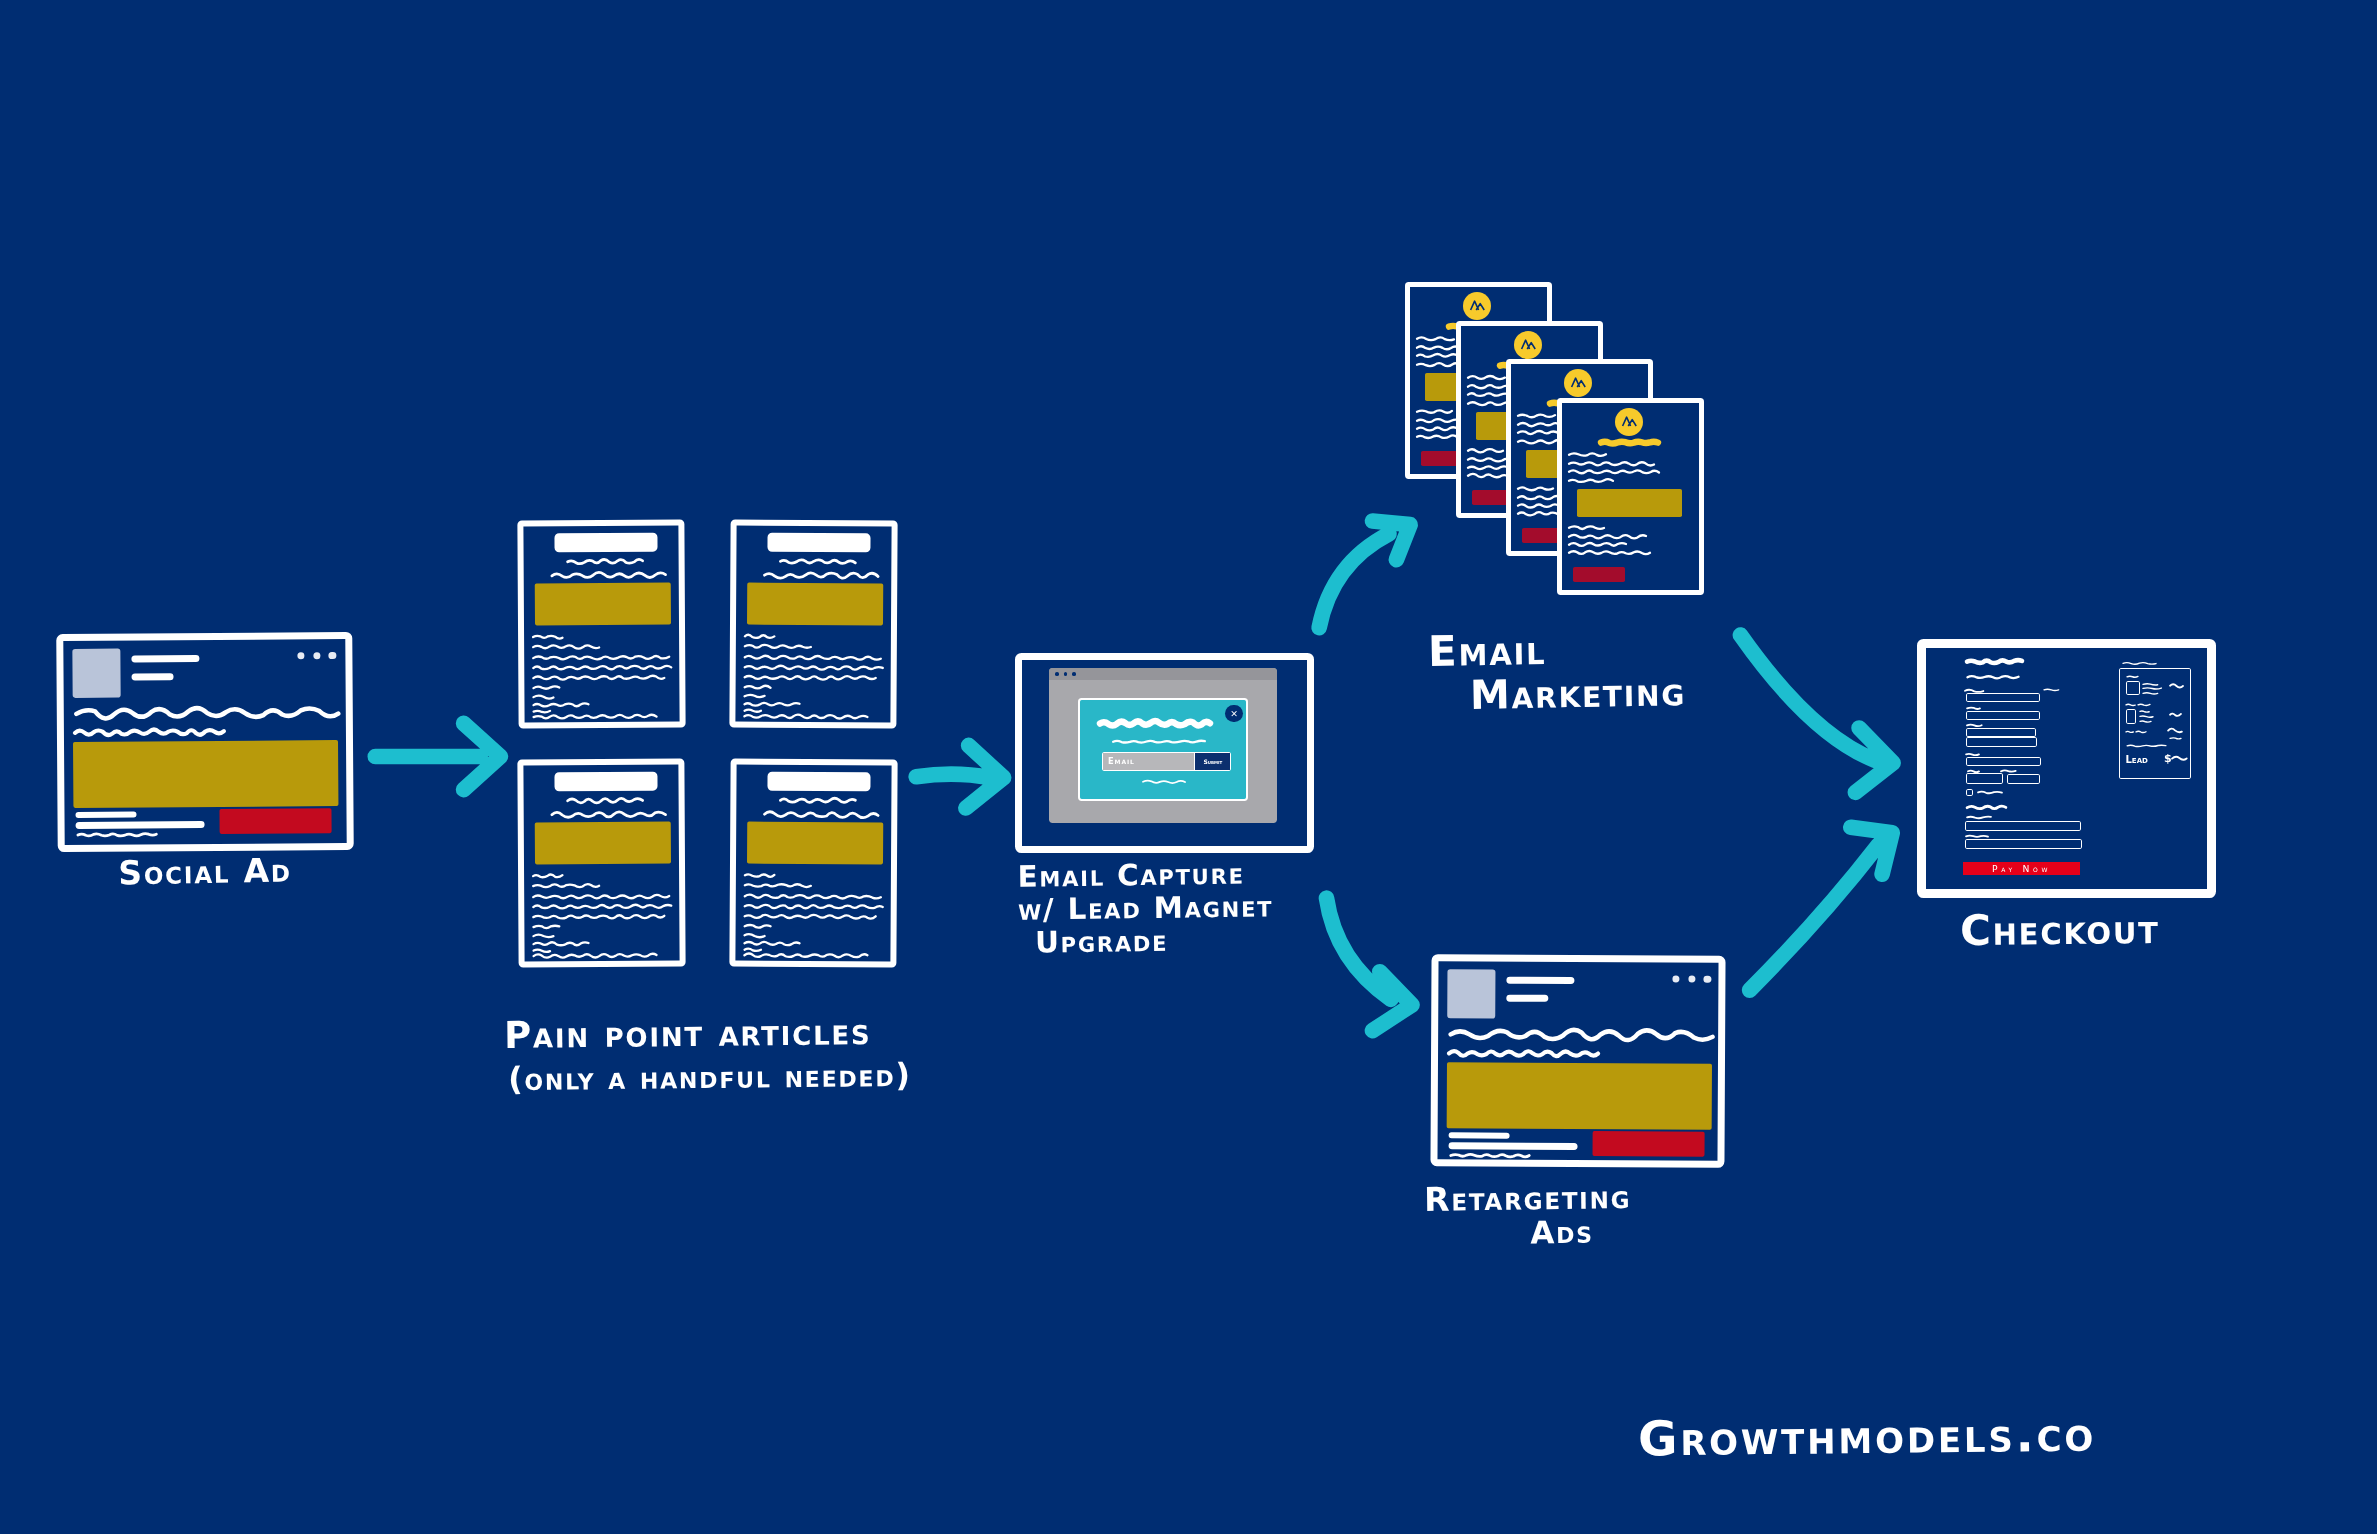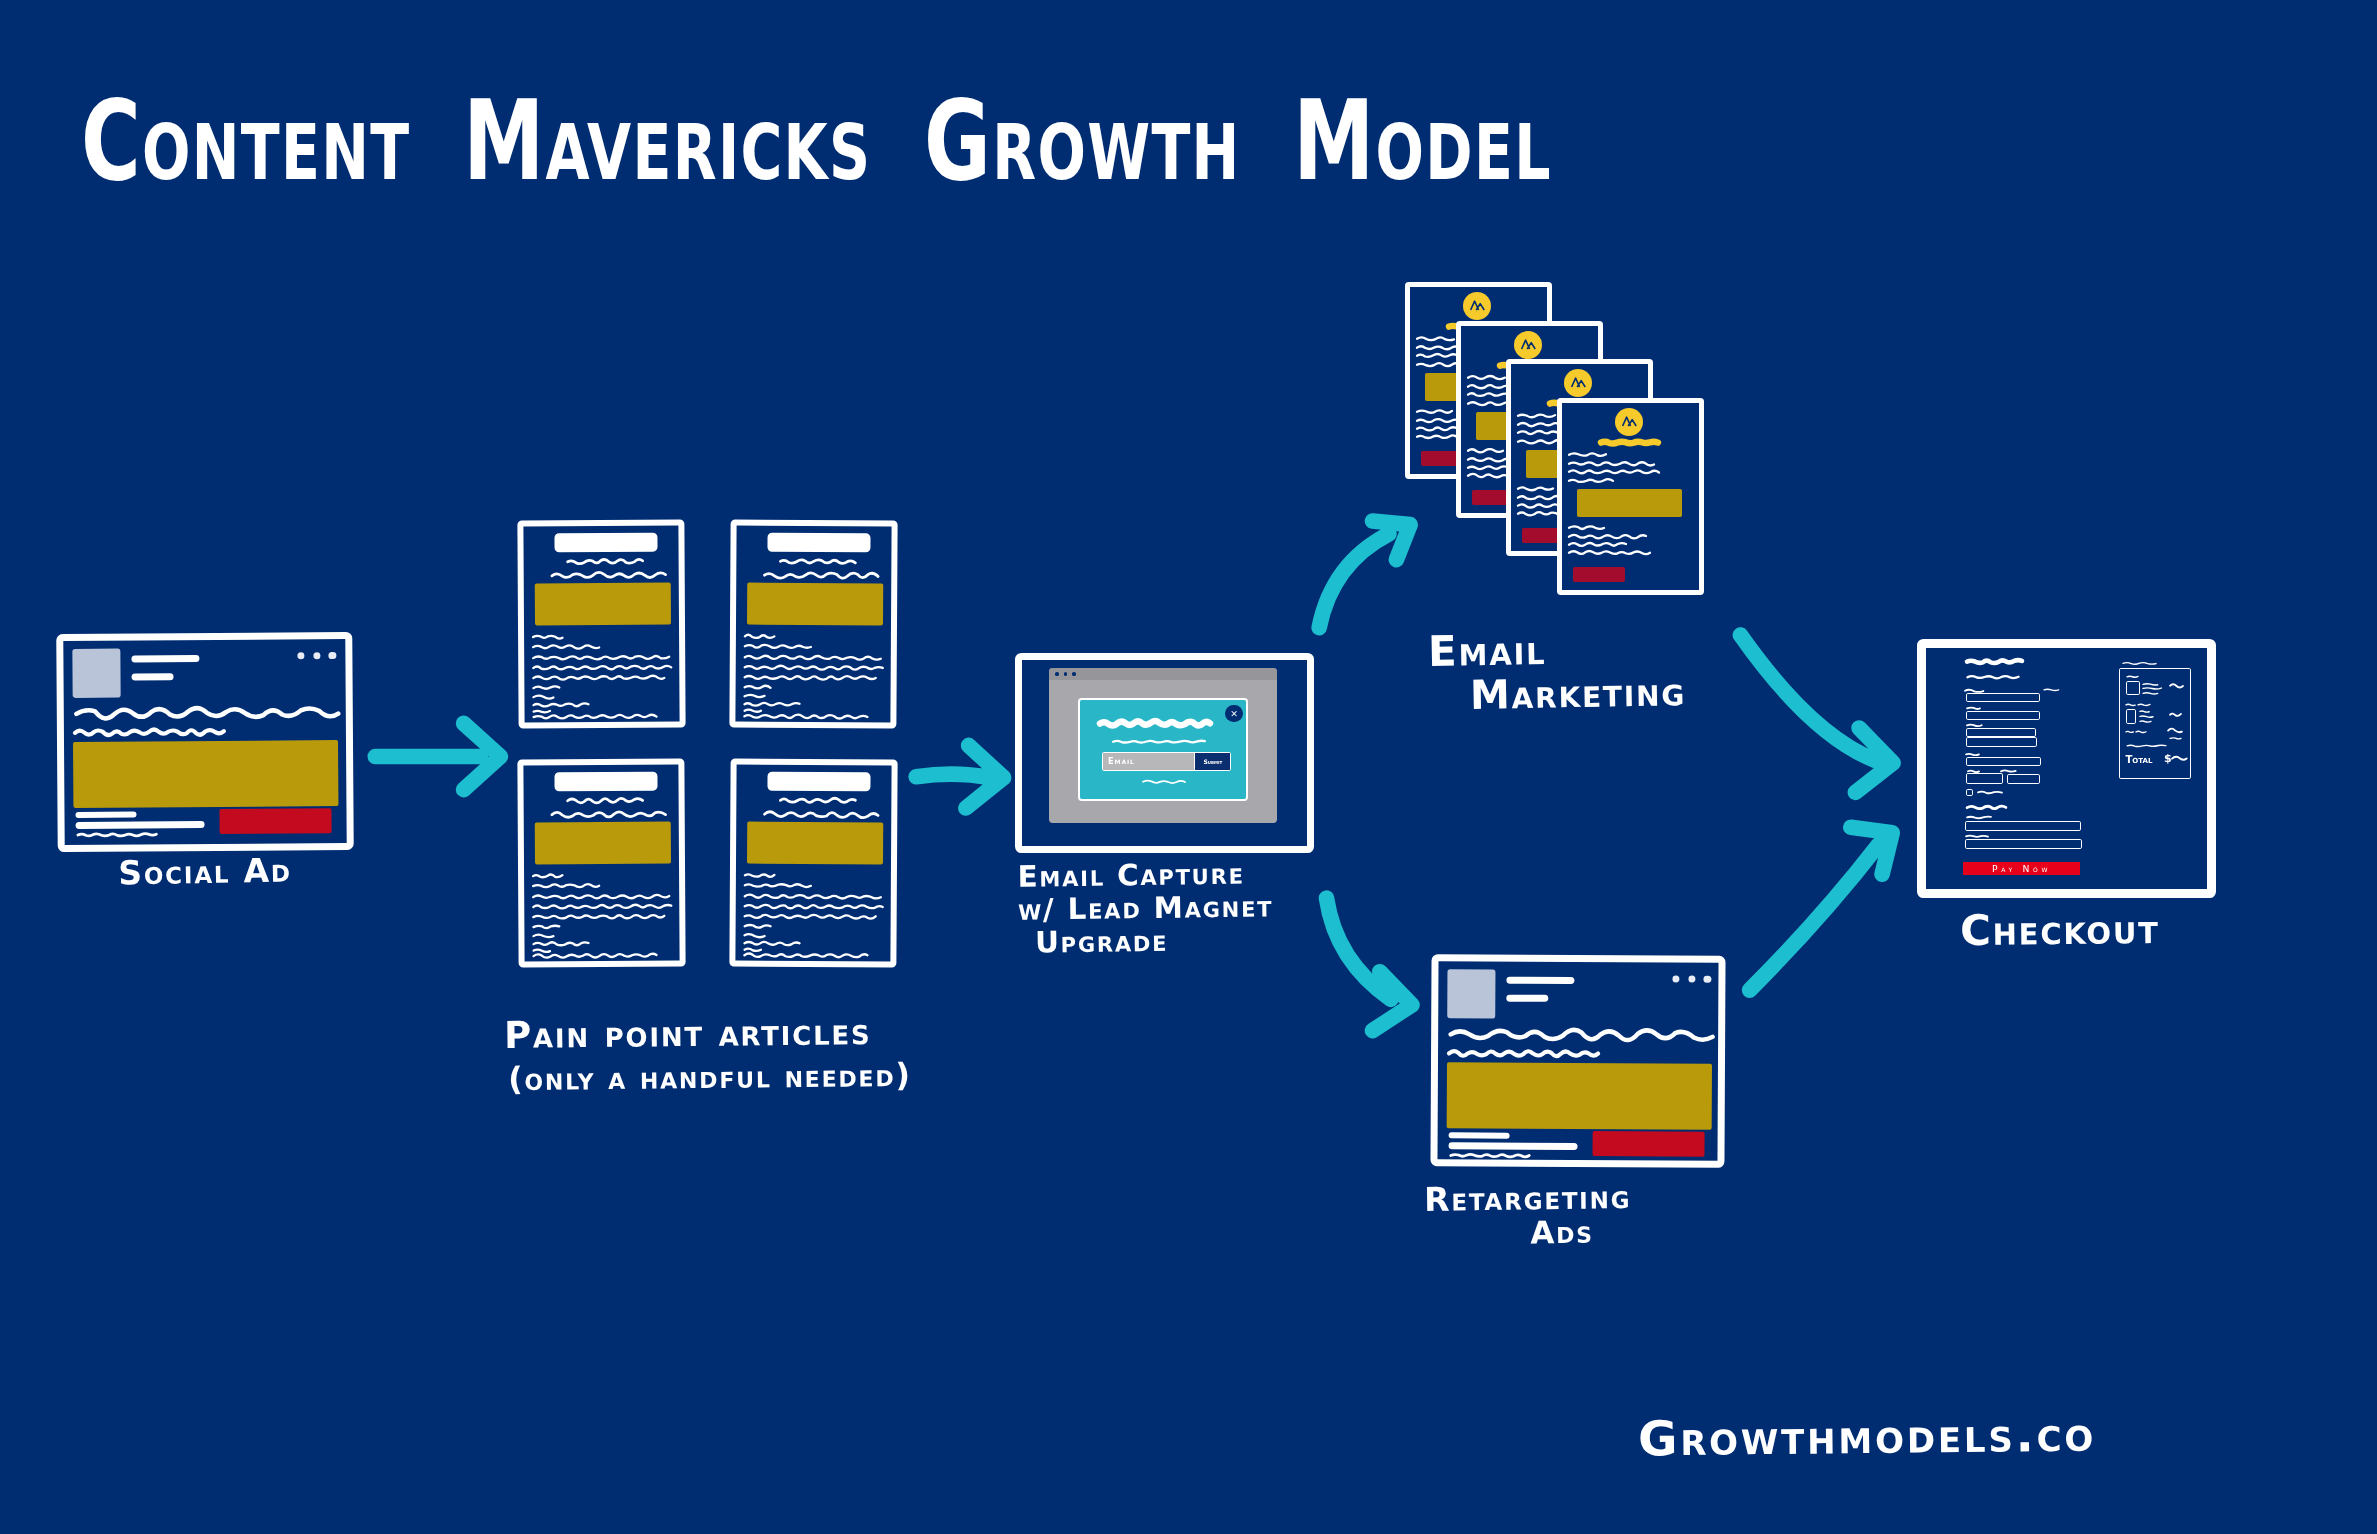--- a/index.html
+++ b/index.html
@@ -43,21 +43,20 @@
        justify-content:center;font-size:9.2px;letter-spacing:3.7px;font-variant:small-caps;font-weight:400}
   .tinytext{position:absolute;color:#fff;font-weight:700;font-variant:small-caps}
   #arrows{position:absolute;left:0;top:0;pointer-events:none}
   #arrows path{stroke:var(--cyan);stroke-width:17px;fill:none;stroke-linecap:round;stroke-linejoin:round}
 </style>
 </head>
 <body>
 
 <div id="canvas">
 
-  <h1 id="title" class="hand"><span class="squeeze">Content Mavericks Growth Model</span></h1>
 
   <svg id="arrows" width="2377" height="1535" viewBox="0 0 2584 1668">
     <path d="M408 822 L522 822 M504 786 L544 822 L504 858"></path>
     <path d="M996 844 Q1038 838 1076 845 M1053 810 L1091 845 L1050 878"></path>
     <path d="M1434 682 Q1448 612 1510 580 M1492 566 L1533 570 L1518 608"></path>
     <path d="M1442 976 Q1452 1044 1512 1086 M1500 1056 L1535 1092 L1492 1120"></path>
     <path d="M1892 690 Q1968 798 2038 826 M2021 791 L2058 829 L2017 861"></path>
     <path d="M1902 1076 Q1980 998 2042 918 M2012 899 L2057 905 L2046 950"></path>
   </svg>
 
@@ -807,21 +806,21 @@
       <i class="sq" style="left:50px;top:68px;width:11px;height:2.8px">
           <svg width="11" height="2.8" viewBox="0 0 12 3" style="display:block;overflow:visible">
             <path d="M0 1.5 Q3.0 0.5 6.0 1.2 Q9.0 2.7 12.0 1.5" fill="none" stroke="currentColor" stroke-width="1.5" stroke-linecap="round"></path>
           </svg>
         </i>
       <i class="sq" style="left:7.4px;top:75px;width:39px;height:3.7px">
           <svg width="39" height="3.7" viewBox="0 0 42 4" style="display:block;overflow:visible">
             <path d="M0 2.0 Q4.2 0.5 8.4 2.4 Q12.6 3.3 16.8 2.0 Q21.0 0.9 25.2 2.2 Q29.4 3.0 33.6 1.6 Q37.8 0.9 42.0 1.8" fill="none" stroke="currentColor" stroke-width="1.5" stroke-linecap="round"></path>
           </svg>
         </i>
-      <span class="tinytext" style="left:5.5px;top:85px;font-size:10px">Total</span>
+      <span class="tinytext" style="left:5.5px;top:85px;font-size:10px">Lead</span>
       <span class="tinytext" style="left:44px;top:83px;font-size:11px">$</span>
       <i class="sq" style="left:52px;top:86px;width:14.7px;height:7.4px">
           <svg width="14.7" height="7.4" viewBox="0 0 16 8" style="display:block;overflow:visible">
             <path d="M0 4.0 Q4.0 0.3 8.0 3.3 Q12.0 6.8 16.0 3.7" fill="none" stroke="currentColor" stroke-width="2" stroke-linecap="round"></path>
           </svg>
         </i>
     </div>
   </div>
   <div class="lbl hand" style="left:1960px;top:905px;font-size:42px;transform:rotate(-.6deg)">Checkout</div>
 

